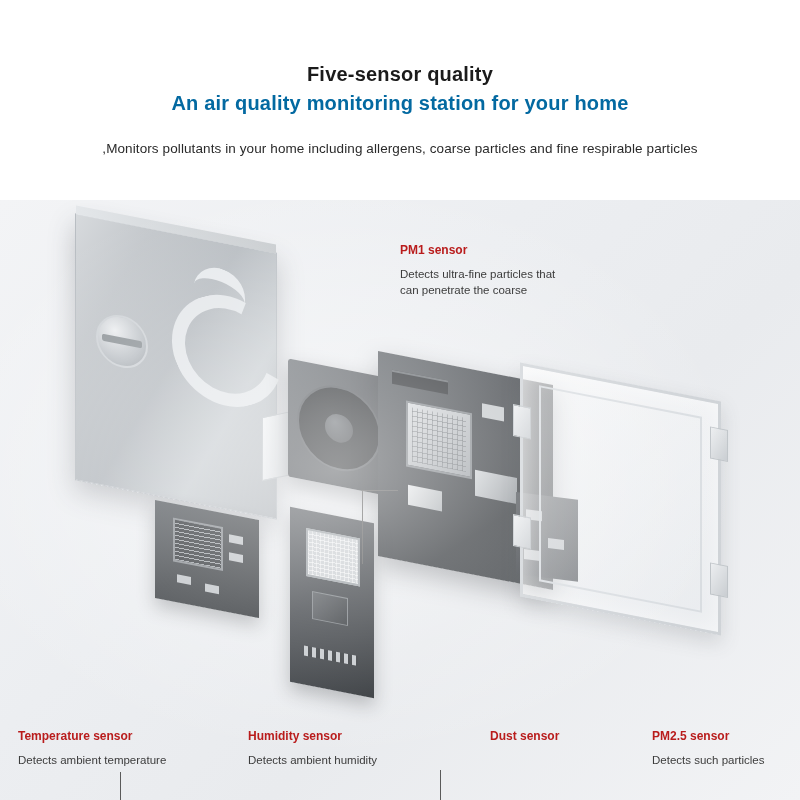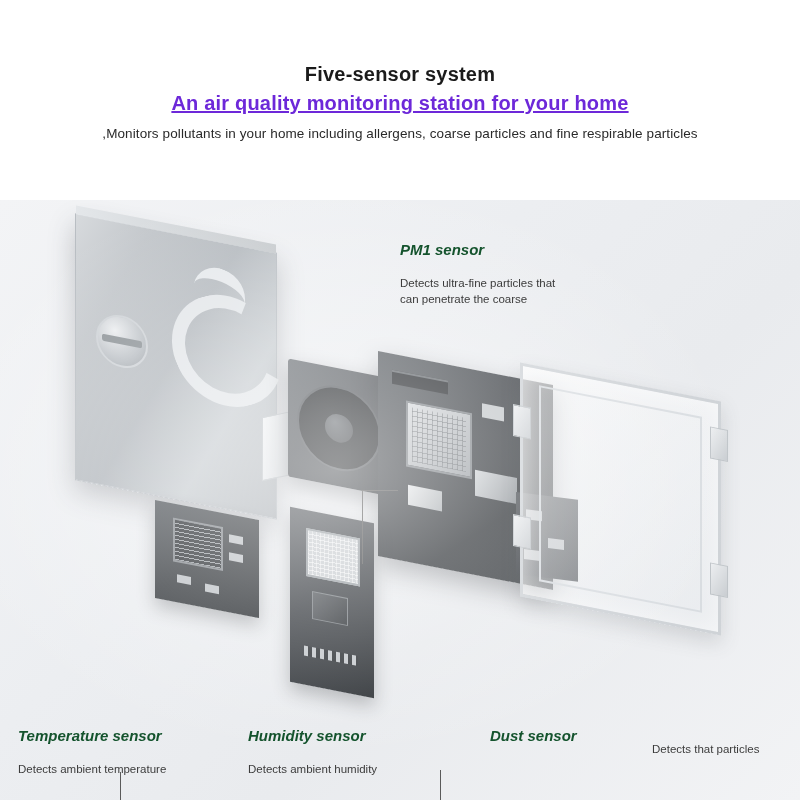--- a/index.html
+++ b/index.html
@@ -36,33 +36,32 @@
   .header .title-1 {
     font-size: 20px;
     font-weight: bold;
     color: #1b1b1b;
     line-height: 28px;
     letter-spacing: 0.2px;
   }
   .header .title-2 {
     font-size: 20px;
     font-weight: bold;
-    color: #6d28d9;
+    color: #0369a1;
     line-height: 30px;
     letter-spacing: 0.2px;
-    text-decoration: underline;
   }
   .header .sub-1,
   .header .sub-2 {
     font-size: 13.5px;
     color: #2a2a2a;
     line-height: 22px;
     letter-spacing: 0.1px;
   }
-  .header .sub-1 { margin-top: 5px; }
+  .header .sub-1 { margin-top: 20px; }
 
   
   .illustration {
     position: absolute;
     left: 0;
     top: 200px;
     width: 800px;
     height: 600px;
     background: linear-gradient(135deg, #f3f4f6 0%, #eceef1 38%, #e9ebee 62%, #f2f3f5 100%);
     overflow: hidden;
@@ -327,32 +326,31 @@
     left: 14px; top: 136px;
     width: 54px; height: 10px;
     background: repeating-linear-gradient(90deg, #c3c7cb 0 4px, #2c3034 4px 8px);
   }
 
   
   .callout {
     position: absolute;
   }
   .callout .c-title {
-    font-size: 15px;
+    font-size: 12px;
     font-weight: bold;
-    color: #14532d;
+    color: #b91c1c;
     line-height: 20px;
     white-space: nowrap;
-    font-style: italic;
   }
   .callout .c-desc {
     font-size: 11.5px;
     color: #3c3c3c;
     line-height: 16px;
-    margin-top: 15px;
+    margin-top: 6px;
   }
 
   .co-pm1   { left: 400px; top: 240px; width: 210px; }
   .co-temp  { left: 18px;  top: 726px; width: 215px; }
   .co-hum   { left: 248px; top: 726px; width: 200px; }
   .co-dust  { left: 490px; top: 726px; width: 160px; }
   .co-pm25  { left: 652px; top: 726px; width: 145px; }
 
   
   .leader {
@@ -365,21 +363,21 @@
   .lead-temp-v { left: 120px; top: 572px; width: 1px; height: 142px; }
 
   .lead-dust-v { left: 440px; top: 570px; width: 1px; height: 144px; }
 </style>
 </head>
 <body>
 
 <div class="page">
 
   <div class="header">
-    <div class="title-1">Five-sensor system</div>
+    <div class="title-1">Five-sensor quality</div>
     <div class="title-2">An air quality monitoring station for your home</div>
     <div class="sub-1">,Monitors pollutants in your home including allergens, coarse particles and fine respirable particles</div>
   </div>
 
   <div class="illustration">
 
     <div class="panel-back">
       <div class="edge-top"></div>
       <div class="vent-ring"></div>
       <div class="vent-ring-2"></div>
@@ -451,16 +449,17 @@
   <div class="callout co-temp">
     <div class="c-title">Temperature sensor</div>
     <div class="c-desc">Detects ambient temperature</div>
   </div>
 
   <div class="callout co-dust">
     <div class="c-title">Dust sensor</div>
   </div>
 
   <div class="callout co-pm25">
-    <div class="c-desc">Detects that particles</div>
+    <div class="c-title">PM2.5 sensor</div>
+    <div class="c-desc">Detects such particles</div>
   </div>
 
 </div>
 
 </body></html>

